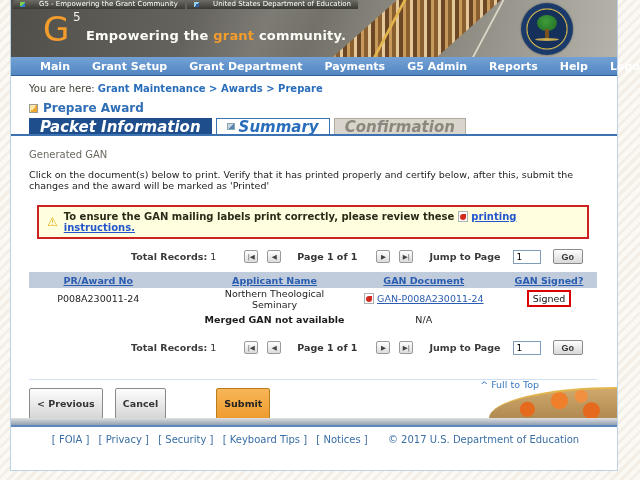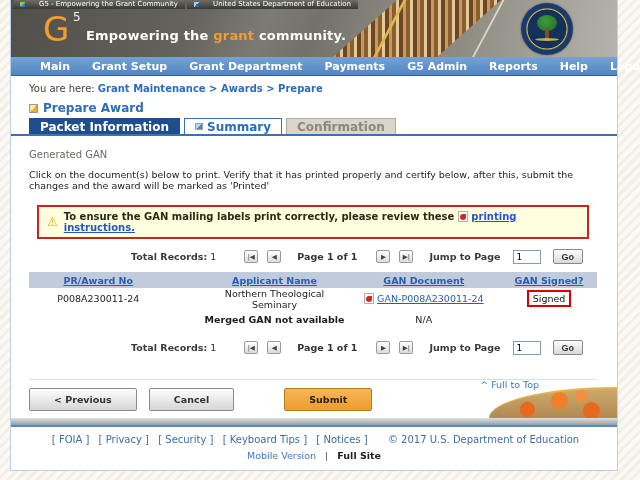--- a/index.html
+++ b/index.html
@@ -50,21 +50,21 @@
 
   
   .breadcrumb { padding:7px 0 5px 18px; font-size:10px; color:#44423a; }
   .breadcrumb .path { color:#2a6ebb; font-weight:bold; }
   .title-row { display:flex; align-items:center; gap:5px; padding:2px 0 3px 18px; }
   .title-icon { width:9px; height:9px; border:1px solid #9a9890; background:linear-gradient(135deg,#ffe9a8 50%,#f0a830 50%); }
   .page-title { color:#2f6db5; font-weight:bold; font-size:12px; }
 
   
   .tabrow { display:flex; gap:4px; padding-left:18px; border-bottom:2px solid #3c72b0; align-items:flex-end; }
-  .tab { height:16px; display:inline-flex; align-items:center; gap:4px; padding:0 10px; font-size:12px; font-weight:bold; }
+  .tab { height:16px; display:inline-flex; align-items:center; gap:4px; padding:0 10px; font-size:15px; font-weight:bold;font-style:italic; }
   .tab.dark { background:#1f4e8c; color:#fff; border:1px solid #1f4e8c; border-bottom:none; }
   .tab.active { background:#fff; color:#2a6ebb; border:1px solid #3c72b0; border-bottom:none; }
   .tab.disabled { background:#d9d5cc; color:#8a887e; border:1px solid #b0aca2; border-bottom:none; }
   .tab-icon { width:8px; height:7px; background:linear-gradient(135deg,#c8d4e4 50%,#5a82b4 50%); border:1px solid #8aa; }
 
   
   .content { padding:0 20px 0 18px; }
   .section-label { margin-top:13px; color:#6b695f; font-size:10px; }
   .instructions { margin-top:9px; color:#1d1d1d; font-size:9.5px; }
   .warnbox { margin:14px 8px 0 8px; border:2px solid #cc2222; background:#ffffdf; padding:4px 8px;
@@ -94,21 +94,21 @@
   .c3 { width:29%; text-align:center; }
   .c4 { width:18%; text-align:center; }
   .thead a { color:#2a5db0; font-weight:bold; font-size:9.5px; text-decoration:underline; }
   .tbody { height:21px; font-size:9.5px; color:#1d1d1d; }
   .tbody a { color:#2a5db0; }
   .bold { font-weight:bold; }
   .signed-box { display:inline-block; border:2px solid #dd0000; padding:1px 4px; font-size:9.5px; color:#111; }
 
   .hr { margin-top:24px; border-top:1px solid #cfe0f2; }
   .btnrow { display:flex; align-items:center; margin-top:8px; }
-  .btn { height:23px; padding:0 24px; font-size:9.5px; font-weight:bold; color:#333; font-family:inherit;
+  .btn { height:31px; padding:0 7px; font-size:9.5px; font-weight:bold; color:#333; font-family:inherit;
     background:linear-gradient(#fdfdfd,#d6d6d6); border:1px solid #8a8a8a; border-radius:2px; }
   .btn + .btn { margin-left:12px; }
   .btn.submit { margin-left:50px; background:linear-gradient(#f8b658,#ee9c2e); border:1px solid #b97d1e; color:#222; }
 
   .backtop { position:absolute; right:78px; top:379px; color:#3a78c2; font-size:9.5px; text-decoration:none; }
 
   
   .corner { position:absolute; right:0; top:387px; width:128px; height:31px; overflow:hidden;
     border-top-left-radius:100% 100%; border-top:2px solid #e3b54d;
     background:
@@ -274,20 +274,15 @@
     <div class="footbar"></div>
 
     <div class="footer1">
       <span class="seg"><span>[</span> <a href="#">FOIA</a> <span>]</span></span>
       <span class="seg"><span>[</span> <a href="#">Privacy</a> <span>]</span></span>
       <span class="seg"><span>[</span> <a href="#">Security</a> <span>]</span></span>
       <span class="seg"><span>[</span> <a href="#">Keyboard Tips</a> <span>]</span></span>
       <span class="seg"><span>[</span> <a href="#">Notices</a> <span>]</span></span>
       <span class="copyright">©  2017  U.S.  Department  of  Education</span>
     </div>
-    <div class="footer2">
-      <a href="#">Mobile  Version</a>
-      <span class="sep">|</span>
-      <span class="fullsite">Full  Site</span>
-    </div>
 
   </div>
 </div>
 
 </body></html>

